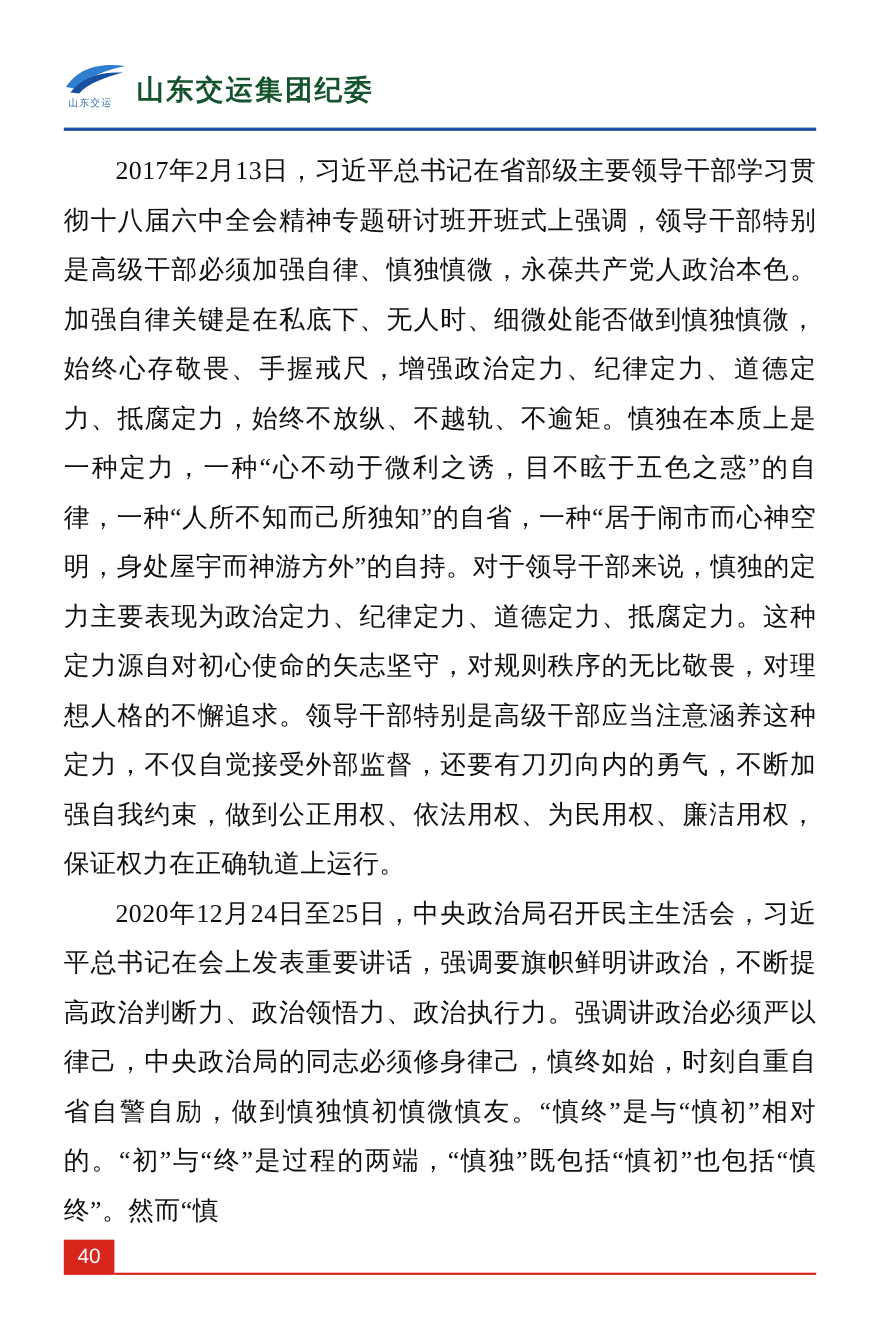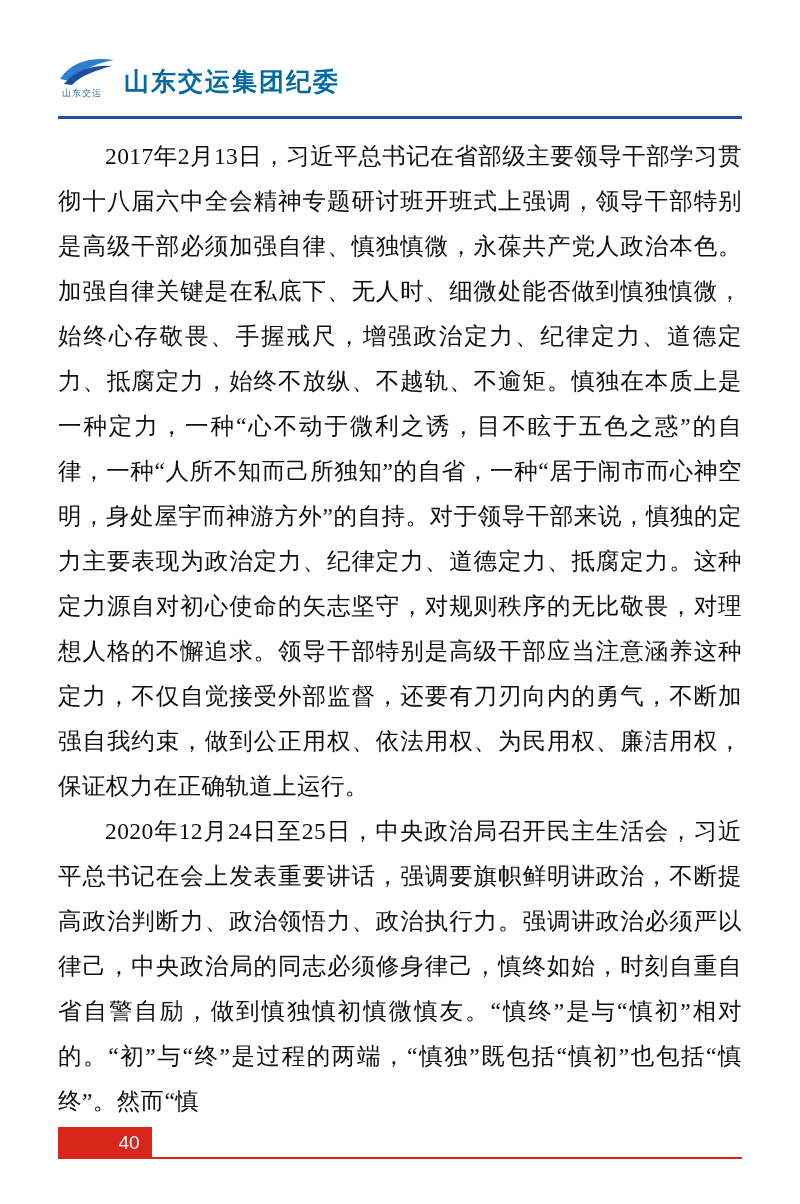--- a/index.html
+++ b/index.html
@@ -54,21 +54,21 @@
     letter-spacing: 1px;
     font-family: "Liberation Sans", sans-serif;
     white-space: nowrap;
   }
   .header-title {
     position: absolute;
     left: 124px;
     top: 65px;
     font-size: 25px;
     font-weight: bold;
-    color: #0369a1;
+    color: #14532d;
     letter-spacing: 2px;
     font-family: "Liberation Sans", "DejaVu Sans", sans-serif;
     white-space: nowrap;
   }
   .header-rule {
     position: absolute;
     left: 58px;
     top: 116px;
     width: 684px;
     height: 3px;
@@ -108,21 +108,20 @@
     left: 0;
     top: 0;
     width: 46px;
     height: 32px;
     background: #d9261c;
     color: #ffffff;
     font-family: "Liberation Sans", sans-serif;
     font-size: 19px;
     line-height: 32px;
     text-align: center;
-    padding-left: 48px;
   }
   .footer-rule {
     position: absolute;
     left: 46px;
     top: 30px;
     width: 638px;
     height: 2px;
     background: #d9261c;
   }
 </style>

